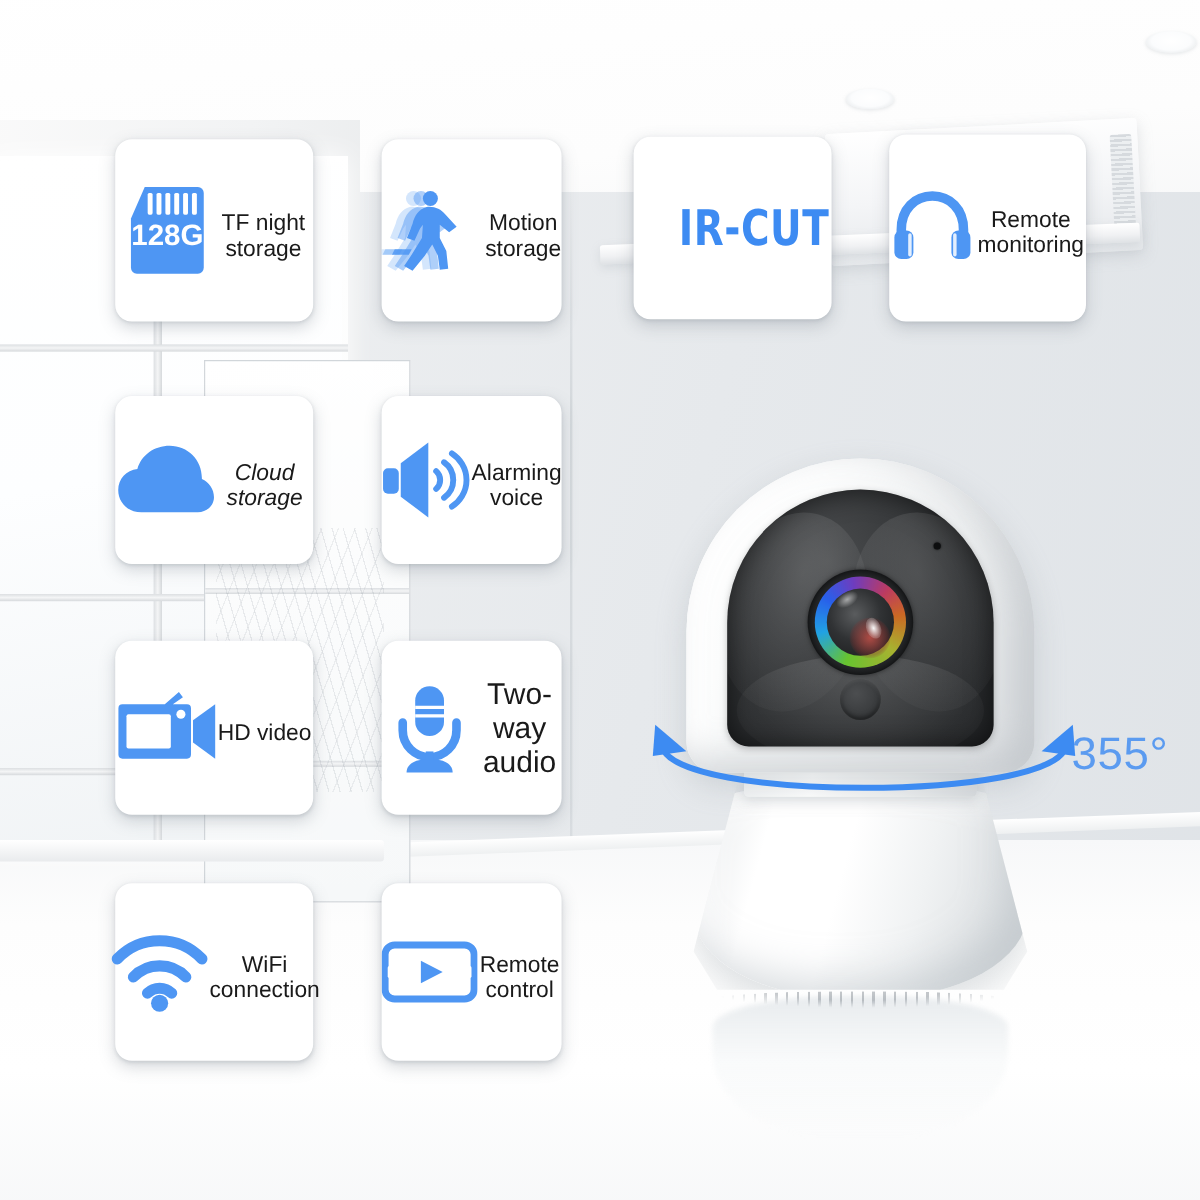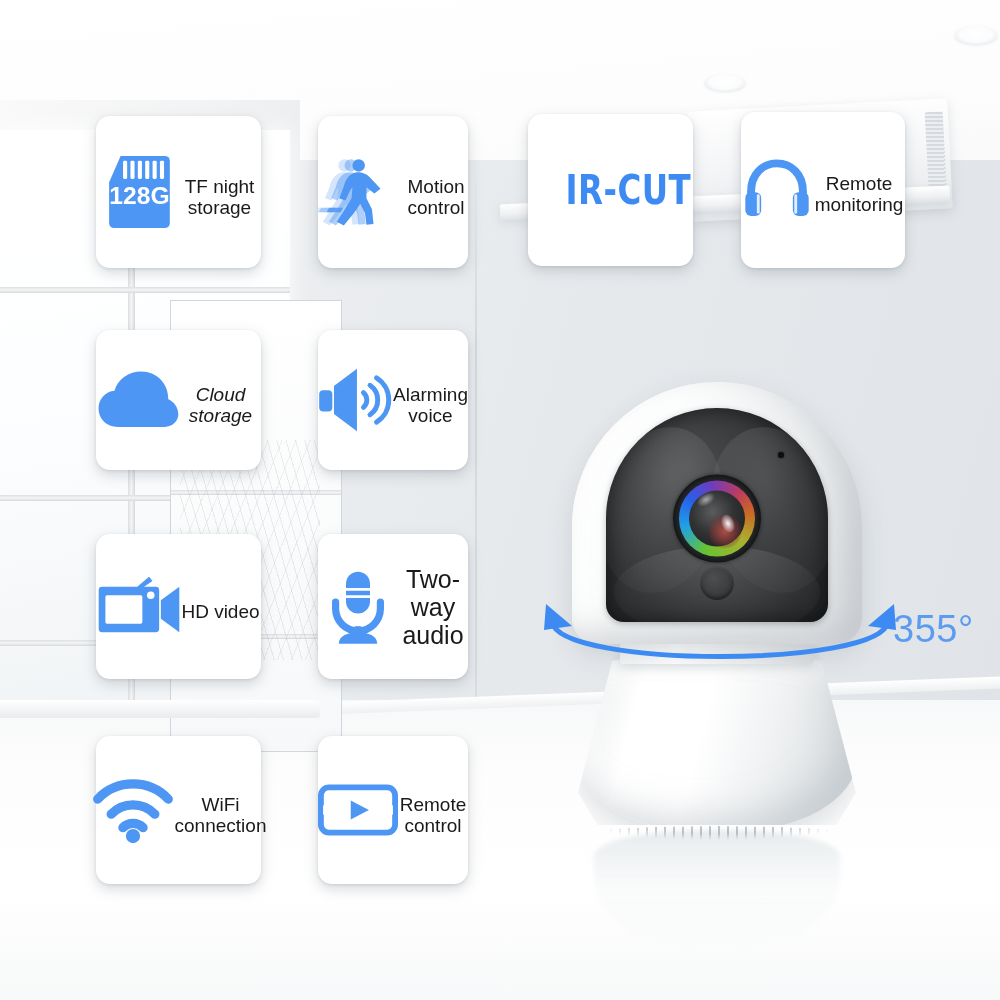--- a/index.html
+++ b/index.html
@@ -404,21 +404,21 @@
         <g transform="translate(2,0)" fill="#4e96f3" opacity="1">
           <circle cx="50" cy="16" r="8"></circle>
           <path d="M46 25 C38 27 33 34 31 43 L25 58 L33 61 L39 48 L42 44
                    L41 58 L30 76 L22 88 L31 93 L44 77 L52 65 L58 77 L60 92
                    L69 91 L67 72 L60 58 L60 44 L70 52 L78 46 L66 33
                    C61 27 54 24 46 25 Z"></path>
           <path d="M12 70 L30 70 L27 76 L9 76 Z" opacity="0.85"></path>
         </g>
       </svg>
         </div>
-        <div class="card-label" style="font-size: 19px; margin-top: 10px; max-width: 136px;">Motion control</div>
+        <div class="card-label" style="font-size: 19px; margin-top: 10px; max-width: 136px;">Motion storage</div>
       </div>
       <div class="card" style="left: 528px; top: 114px; width: 165px; height: 152px; padding-left: 35px;">
         <div class="card-icon">
           <div class="ircut-text">IR-CUT</div>
         </div>
       </div>
       <div class="card" style="left: 741px; top: 112px; width: 164px; height: 156px;">
         <div class="card-icon">
           <svg width="72" height="72" viewBox="0 0 100 100">
         <path d="M14 66 V52 C14 28 30 13 50 13 C70 13 86 28 86 52 V66" fill="none" stroke="#4e96f3" stroke-width="11" stroke-linecap="round"></path>

